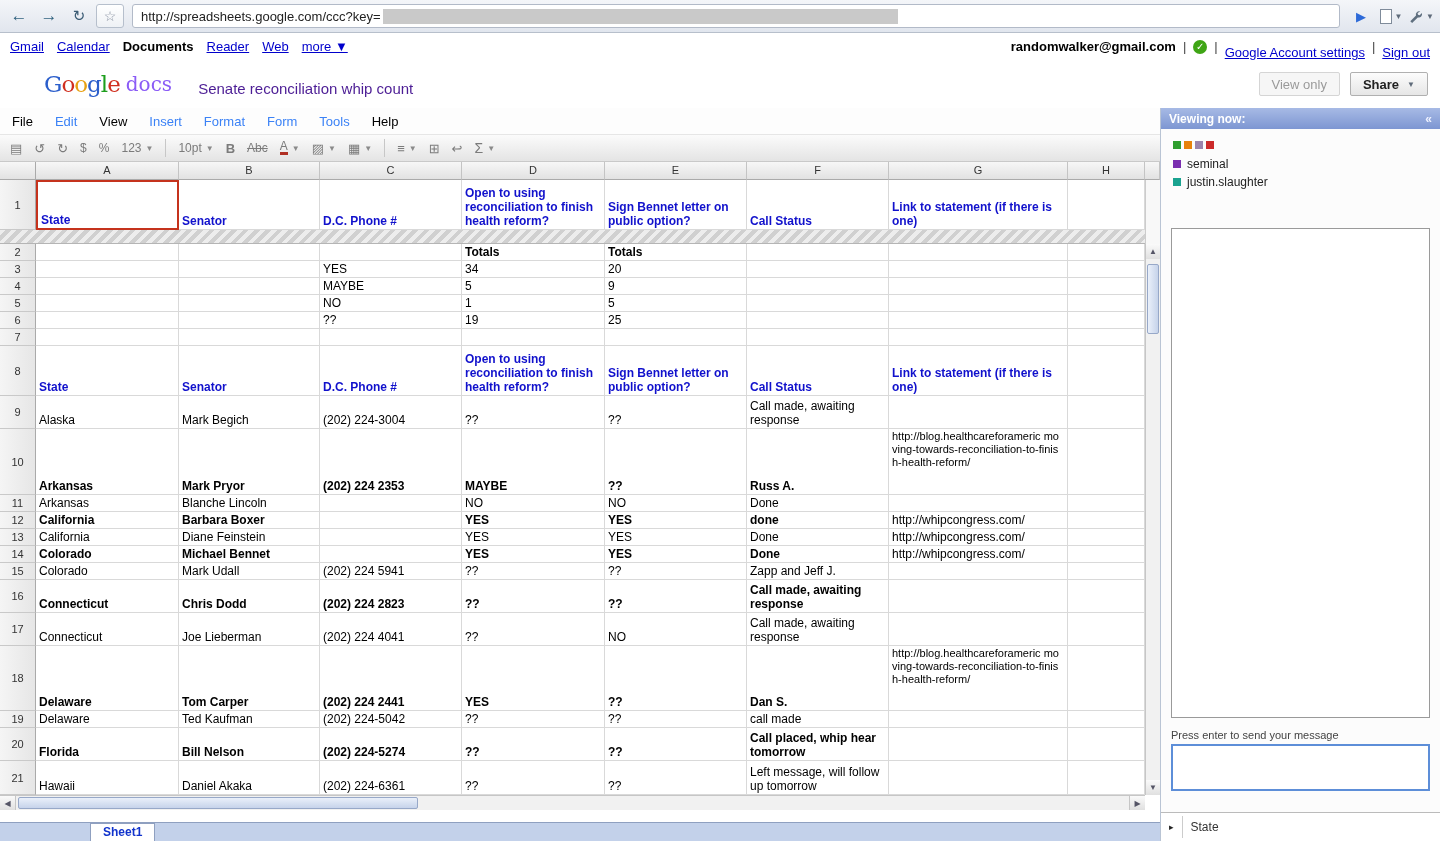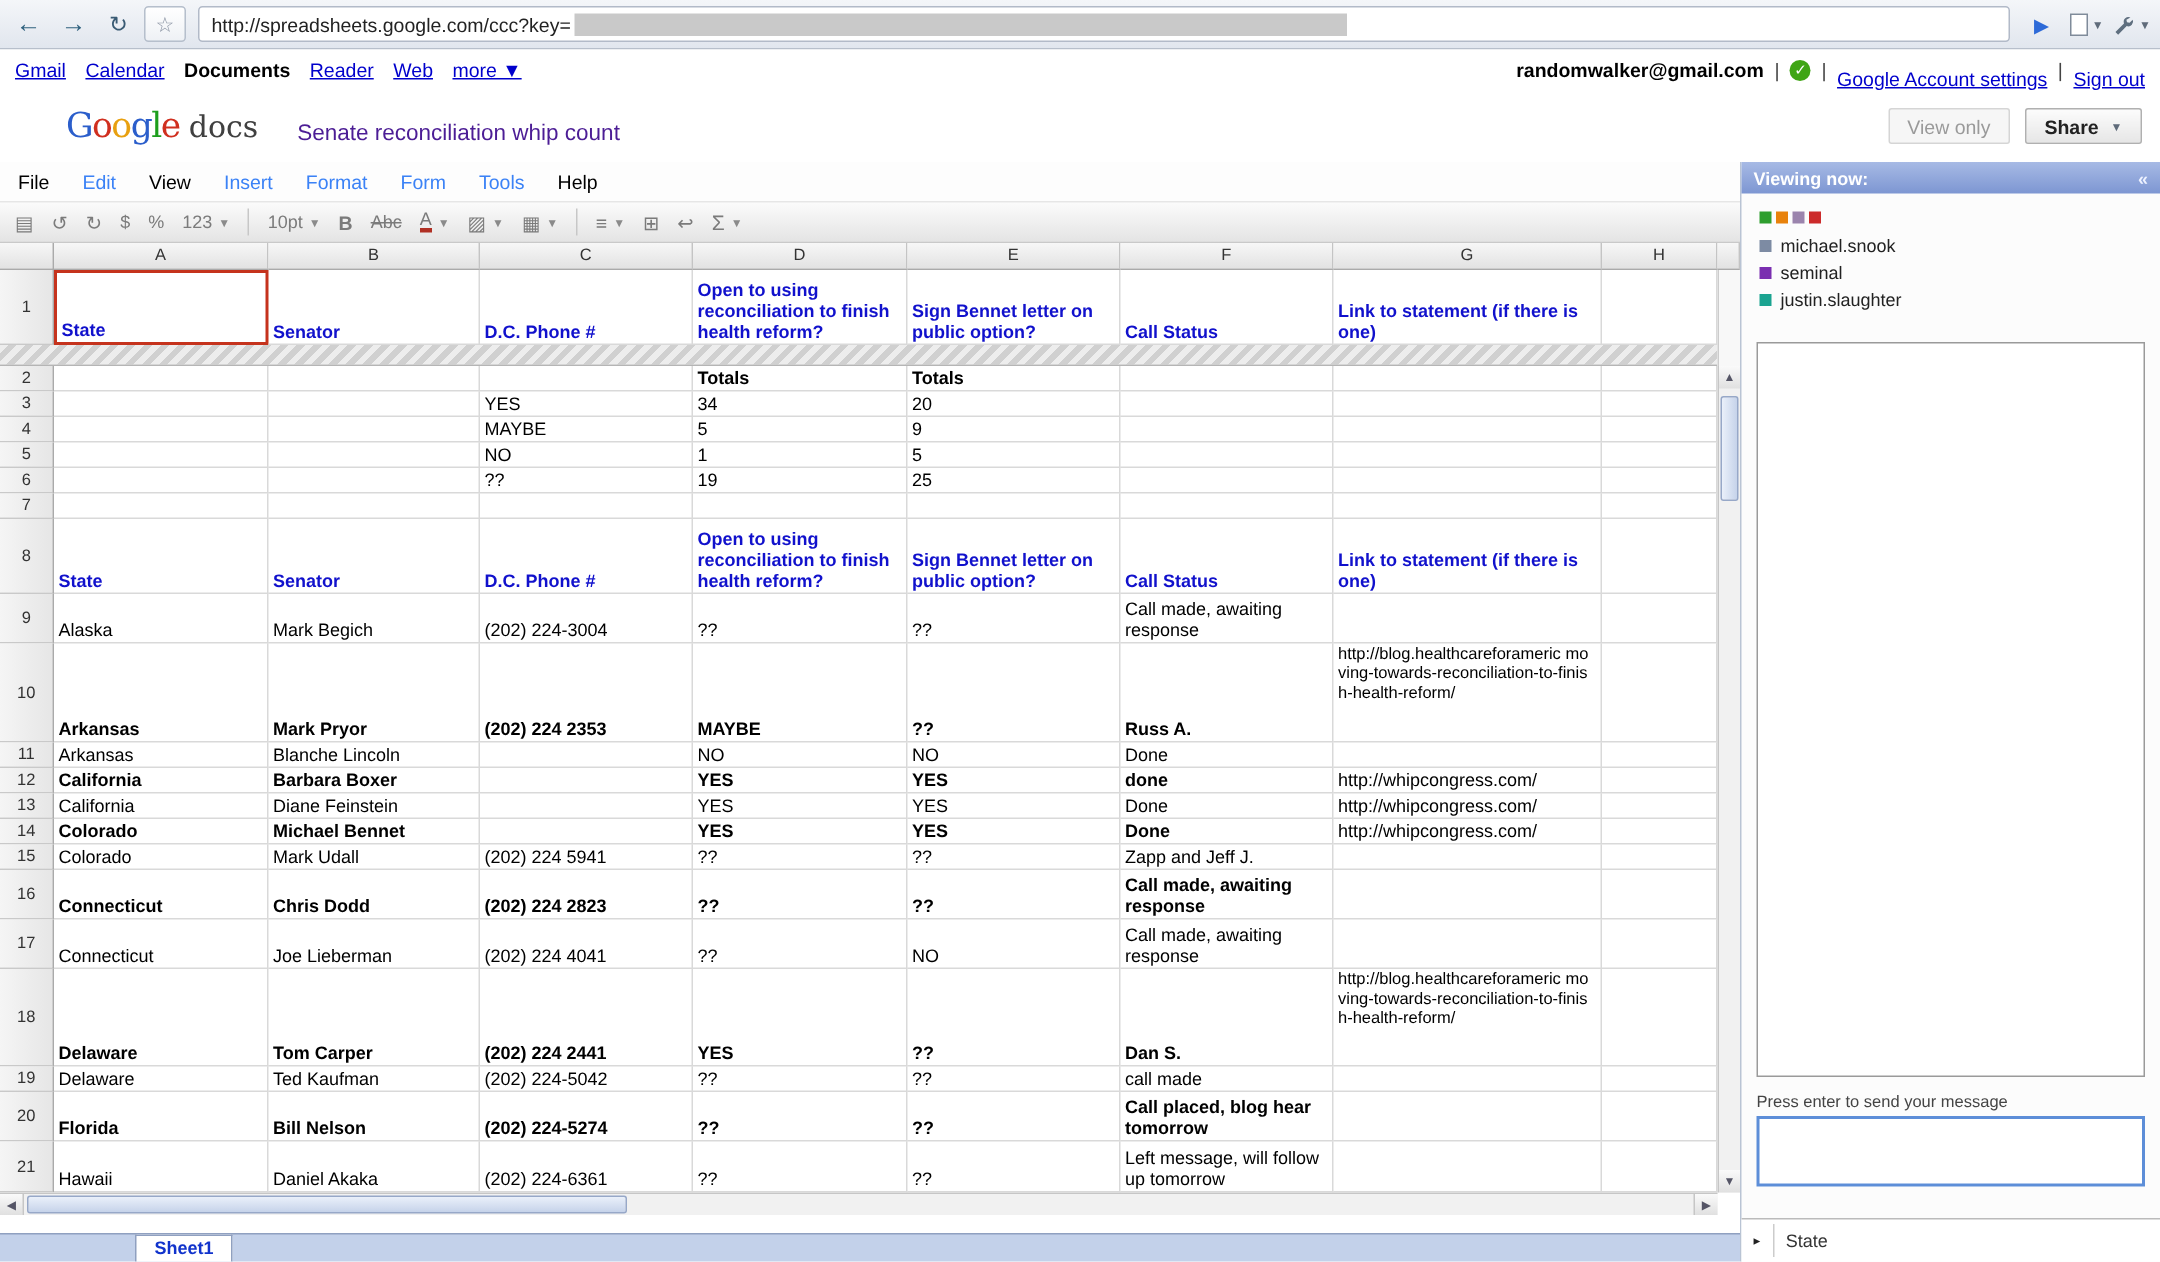--- a/index.html
+++ b/index.html
@@ -31,21 +31,21 @@
   .gb-email { font-weight:bold; color:#000; }
   .gb-sep { color:#444; }
   .gb-check { width:14px; height:14px; border-radius:50%; background:#3fa515; color:#fff;
     font-size:10px; display:flex; align-items:center; justify-content:center; }
   .gb-link { color:#0000cc; text-decoration:underline; cursor:pointer;margin-top:12px; }
 
   
   #docs-header { position:absolute; top:60px; left:0; width:1440px; height:48px; background:#fff;
     display:flex; align-items:center; padding:0 12px; }
   #logo { font-family:"DejaVu Serif", serif; font-size:23px; letter-spacing:-1px; line-height:1;margin-left:32px; }
-  #logo-suffix { font-family:"DejaVu Serif", serif; font-size:20px; color:#404040; margin-left:6px; }
+  #logo-suffix { font-family:"DejaVu Serif", serif; font-size:20px; color:#8b5cf6; margin-left:6px; }
   #doc-title { font-size:15px; color:#4c1d95; margin-left:26px; margin-top:8px; }
   #header-buttons { margin-left:auto; display:flex; gap:10px; }
   .hbtn { height:24px; padding:0 12px; display:flex; align-items:center; gap:5px;
     border:1px solid #b0b0b0; border-radius:2px; background:linear-gradient(#fcfcfc,#e6e6e6); font-size:13px; }
   .hbtn.disabled { color:#9a9a9a; border-color:#d5d5d5; background:#f6f6f6; }
   .hbtn.share { font-weight:bold; color:#222; }
 
   
   #menu-bar { position:absolute; top:108px; left:0; width:1160px; height:26px; background:#fdfdfd;
     display:flex; align-items:center; padding:0 12px; gap:22px; font-size:13px; }
@@ -692,21 +692,21 @@
         <div class="cell b" data-name="cell-C20" style="width: 142px;">
           <span class="ctext" data-name="cell-text">(202) 224-5274</span>
         </div>
         <div class="cell b" data-name="cell-D20" style="width: 143px;">
           <span class="ctext" data-name="cell-text">??</span>
         </div>
         <div class="cell b" data-name="cell-E20" style="width: 142px;">
           <span class="ctext" data-name="cell-text">??</span>
         </div>
         <div class="cell b" data-name="cell-F20" style="width: 142px;">
-          <span class="ctext" data-name="cell-text">Call placed, blog hear tomorrow</span>
+          <span class="ctext" data-name="cell-text">Call placed, whip hear tomorrow</span>
         </div>
         <div class="cell" data-name="cell-G20" style="width: 179px;"></div>
         <div class="cell" data-name="cell-H20" style="width: 77px;"></div>
       </div>
       <div class="grow" data-name="sheet-row-21" style="height: 34px;">
         <div class="gutter" data-name="row-header-21">21</div>
         <div class="cell" data-name="cell-A21" style="width: 143px;">
           <span class="ctext" data-name="cell-text">Hawaii</span>
         </div>
         <div class="cell" data-name="cell-B21" style="width: 141px;">
@@ -749,24 +749,20 @@
     <span data-name="viewing-now-label">Viewing now:</span>
     <span class="collapse" data-name="collapse-sidebar-icon">«</span>
   </div>
   <div id="anon-swatches" data-name="anonymous-viewers">
       <span class="psq" data-name="anonymous-viewer-swatch" style="background: rgb(47, 158, 47);"></span>
       <span class="psq" data-name="anonymous-viewer-swatch" style="background: rgb(232, 130, 12);"></span>
       <span class="psq" data-name="anonymous-viewer-swatch" style="background: rgb(155, 132, 173);"></span>
       <span class="psq" data-name="anonymous-viewer-swatch" style="background: rgb(204, 43, 43);"></span>
     </div>
   <div id="viewer-list" data-name="viewer-list">
-      <div class="viewer" data-name="viewer-michael.snook">
-        <span class="psq" data-name="viewer-color-swatch" style="background: rgb(125, 139, 163);"></span>
-        <span class="vname" data-name="viewer-name">michael.snook</span>
-      </div>
       <div class="viewer" data-name="viewer-seminal">
         <span class="psq" data-name="viewer-color-swatch" style="background: rgb(122, 47, 176);"></span>
         <span class="vname" data-name="viewer-name">seminal</span>
       </div>
       <div class="viewer" data-name="viewer-justin.slaughter">
         <span class="psq" data-name="viewer-color-swatch" style="background: rgb(26, 163, 144);"></span>
         <span class="vname" data-name="viewer-name">justin.slaughter</span>
       </div>
     </div>
   <div id="chat-box" data-name="chat-messages-box"></div>

